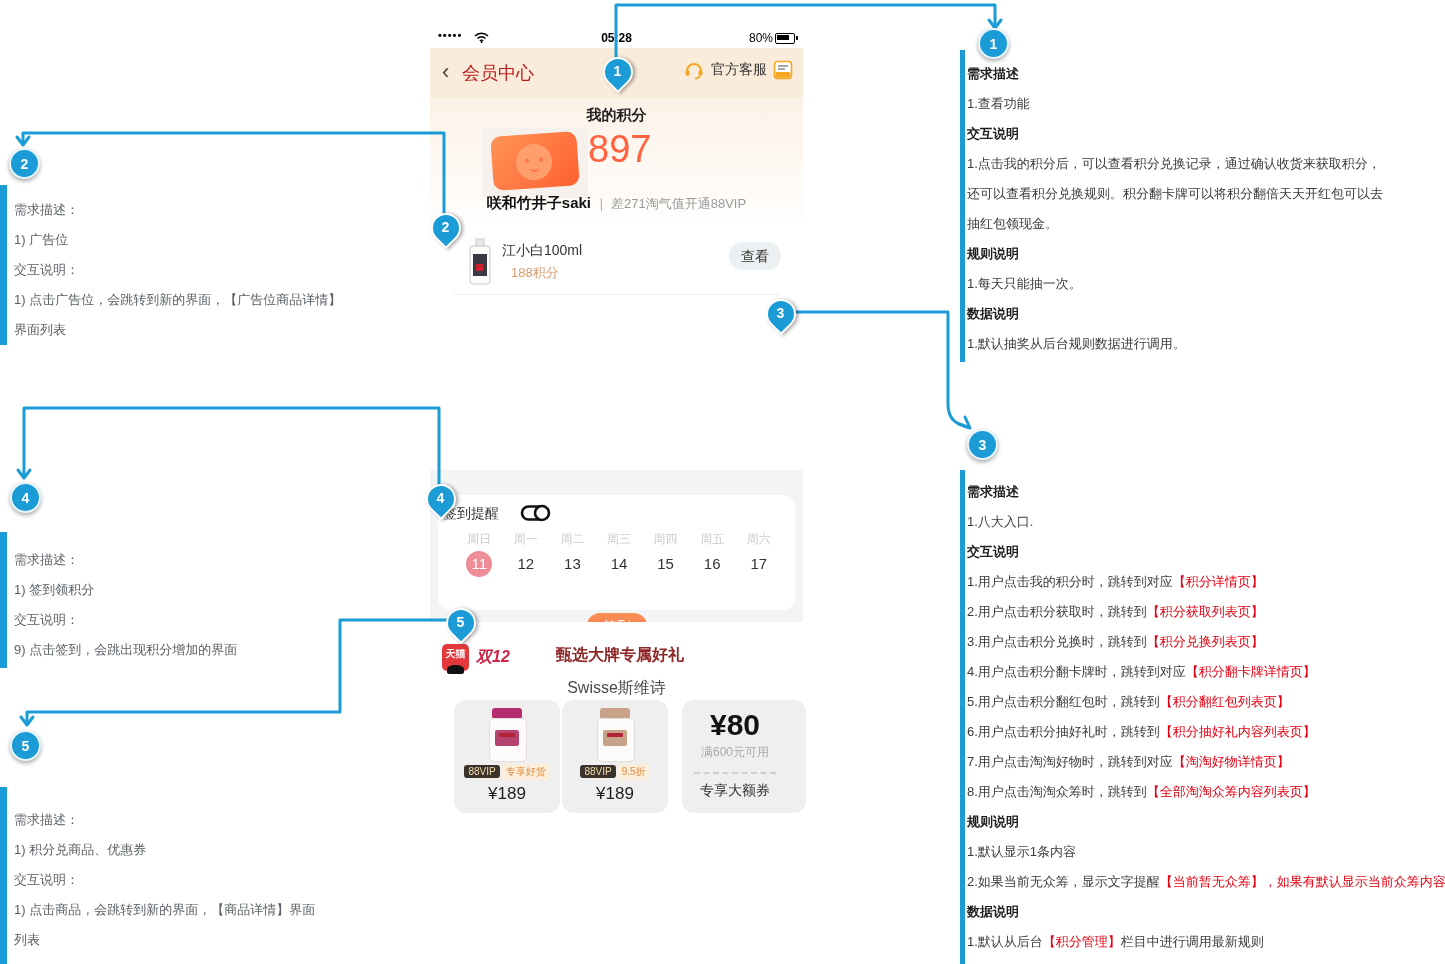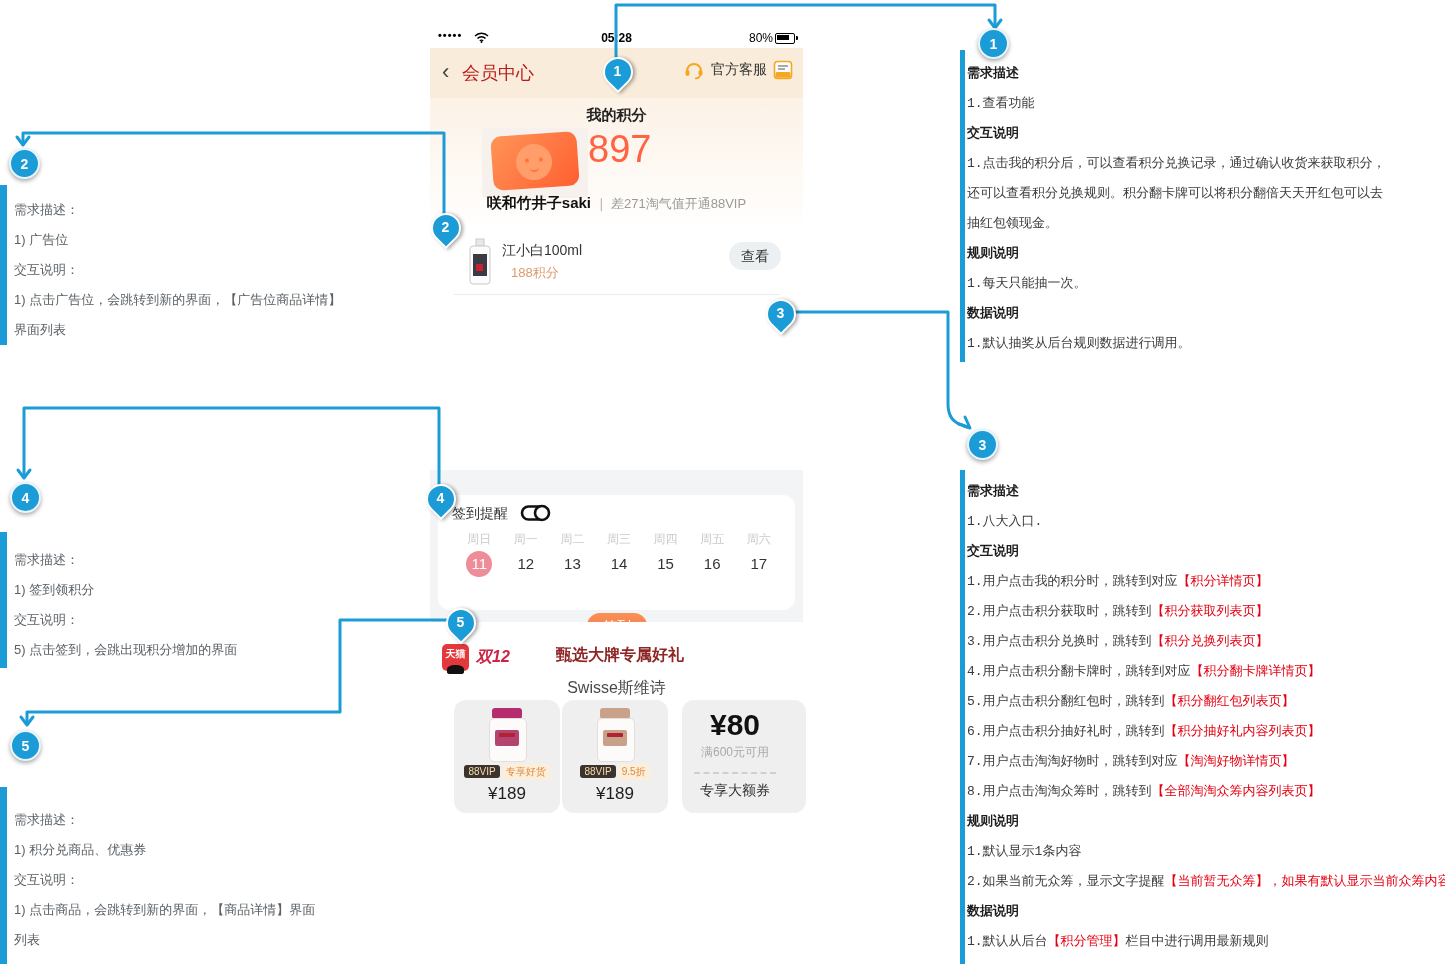--- a/index.html
+++ b/index.html
@@ -2,21 +2,21 @@
 <html><head>
 <meta charset="utf-8">
 <style>
   html,body{margin:0;padding:0;background:#fff;}
   .canvas{position:relative;width:1445px;height:964px;background:#ffffff;overflow:hidden;
           font-family:"Liberation Sans","DejaVu Sans",sans-serif;}
   
   .vbar{position:absolute;background:#1b9cd6;}
   .ann-block{position:absolute;}
   .ann-line{height:30px;line-height:30px;font-size:13px;color:#5b6166;white-space:nowrap;}
-  .rblock .ann-line{color:#3c3c3c;font-family:Liberation Mono, monospace;}
+  .rblock .ann-line{color:#3c3c3c;}
   .ann-line.bold{font-weight:bold;color:#1d1d1d;}
   .ann-line .red{color:#e60012;}
   .badge-circle{position:absolute;width:27px;height:27px;border-radius:50%;background:#1b9cd6;
     border:2px solid #e8f5fc;color:#fff;font-size:14px;font-weight:bold;display:flex;
     align-items:center;justify-content:center;box-shadow:0 2px 4px rgba(0,0,0,.35);z-index:6;}
   .badge-pin{position:absolute;width:26px;height:26px;background:#1b9cd6;border:2px solid #fff;
     border-radius:50% 50% 50% 0;transform:rotate(-45deg);box-shadow:1px 2px 4px rgba(0,0,0,.35);z-index:6;}
   .badge-pin span{display:block;transform:rotate(45deg);color:#fff;font-size:14px;font-weight:bold;
     width:26px;text-align:center;line-height:24px;}
   .connectors{position:absolute;left:0;top:0;z-index:5;pointer-events:none;}
@@ -54,21 +54,21 @@
   .ad-points{position:absolute;left:68px;top:40px;font-size:13px;color:#dd9a6b;margin-left:9px;}
   .ad-view{position:absolute;right:18px;top:18px;width:52px;height:28px;background:#edf0f2;border-radius:15px;
     font-size:14px;color:#333;text-align:center;line-height:28px;}
   .divider{position:absolute;left:20px;top:70px;width:326px;border-top:1px solid #ececec;}
   .gcell{position:absolute;width:90px;text-align:center;}
   .gicon{height:44px;display:flex;align-items:center;justify-content:center;}
   .glabel{font-size:16px;font-weight:bold;color:#1f1f1f;height:22px;line-height:22px;}
   .gsub{font-size:13px;color:#a6a6a6;height:18px;line-height:18px;}
   .grayband{position:absolute;left:0;top:442px;width:373px;height:152px;background:#f3f4f5;}
   .signin{position:absolute;left:8px;top:467px;width:357px;height:115px;background:#fff;border-radius:12px;}
-  .si-title{position:absolute;left:14px;top:10px;font-size:14px;color:#333;}
+  .si-title{position:absolute;left:5px;top:10px;font-size:14px;color:#333;}
   .si-toggle{position:absolute;left:82px;top:9px;}
   .si-days{position:absolute;left:18px;top:36px;width:326px;display:flex;}
   .si-days div{flex:1;text-align:center;font-size:12px;color:#c9c9c9;}
   .si-dates{position:absolute;left:18px;top:56px;width:326px;display:flex;}
   .si-dates div{flex:1;text-align:center;font-size:15px;color:#333;height:26px;line-height:26px;}
   .si-dates div.hl{position:relative;color:#fff;}
   .si-dates div.hl:before{content:"";position:absolute;left:50%;top:0;margin-left:-13px;width:26px;height:26px;
     border-radius:50%;background:#ee8c98;z-index:0;}
   .si-dates div.hl span{position:relative;z-index:1;}
   .si-btn{position:absolute;left:149px;top:86px;width:60px;height:26px;border-radius:14px;
@@ -154,21 +154,21 @@
       <div class="ann-line"><span>交互说明：</span></div>
       <div class="ann-line"><span>1) 点击广告位，会跳转到新的界面，【广告位商品详情】</span></div>
       <div class="ann-line"><span>界面列表</span></div>
     </div>
 
   <div class="vbar" style="left:0;top:532px;width:7px;height:136px;"></div>
   <div class="ann-block" style="left:14px;top:545px;">
       <div class="ann-line"><span>需求描述：</span></div>
       <div class="ann-line"><span>1) 签到领积分</span></div>
       <div class="ann-line"><span>交互说明：</span></div>
-      <div class="ann-line"><span>5) 点击签到，会跳出现积分增加的界面</span></div>
+      <div class="ann-line"><span>9) 点击签到，会跳出现积分增加的界面</span></div>
     </div>
 
   <div class="vbar" style="left:0;top:787px;width:7px;height:177px;"></div>
   <div class="ann-block" style="left:14px;top:805px;">
       <div class="ann-line"><span>需求描述：</span></div>
       <div class="ann-line"><span>1) 积分兑商品、优惠券</span></div>
       <div class="ann-line"><span>交互说明：</span></div>
       <div class="ann-line"><span>1) 点击商品，会跳转到新的界面，【商品详情】界面</span></div>
       <div class="ann-line"><span>列表</span></div>
     </div>

